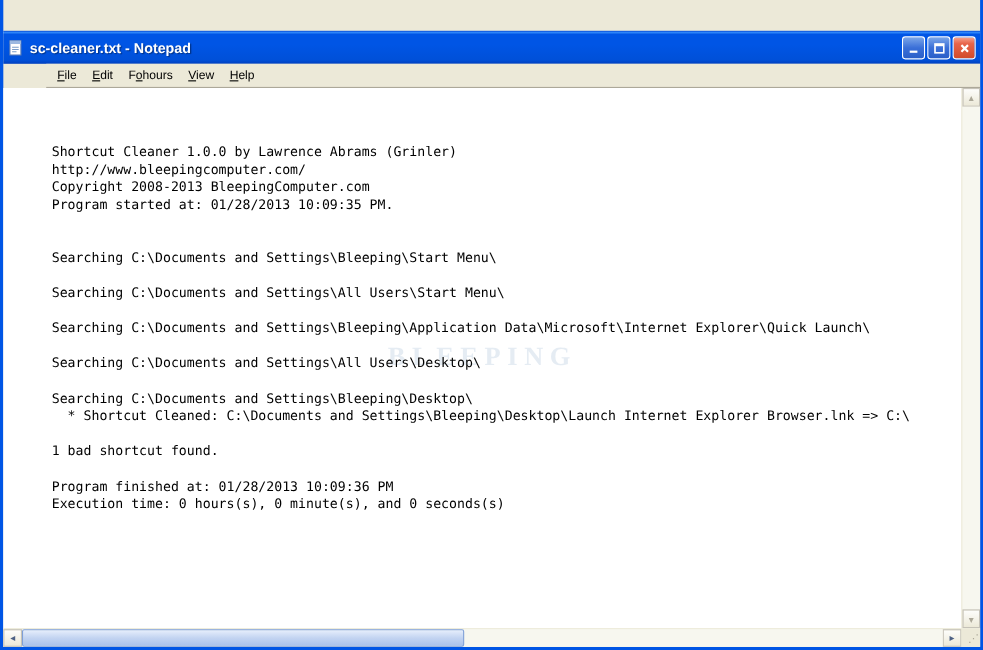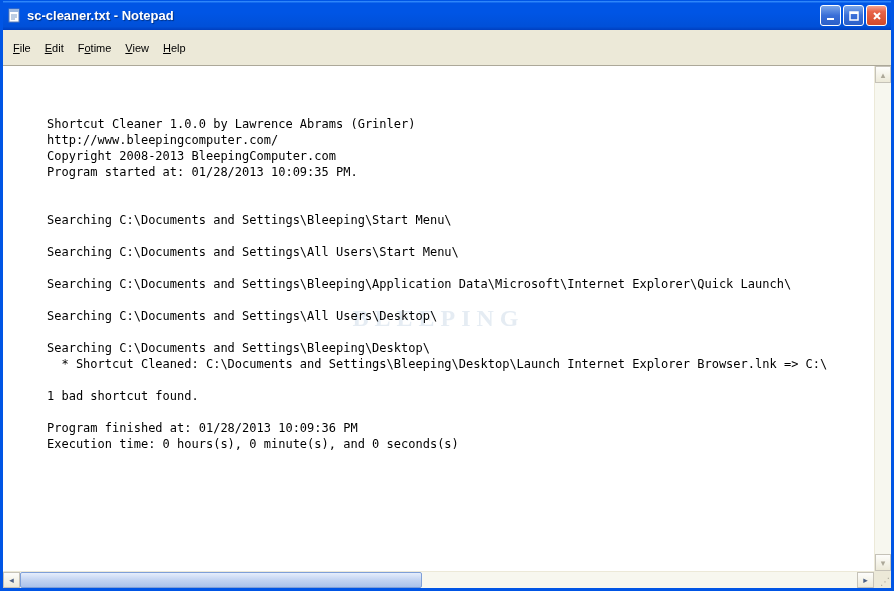--- a/index.html
+++ b/index.html
@@ -20,20 +20,21 @@
   flex-direction: column;
 }
 .titlebar {
   height: 30px;
   background: linear-gradient(to bottom, #3a93ff 0%, #0055e5 8%, #0055e5 40%, #0050d8 88%, #003fbf 100%);
   display: flex;
   align-items: center;
   padding: 0 4px;
   color: white;
   border-top: 1px solid #0055e5;
+  margin-top: 28px;
 }
 .titlebar-icon {
   width: 16px;
   height: 16px;
   margin-right: 4px;
   display: flex;
   align-items: center;
   justify-content: center;
 }
 .titlebar-icon svg { display: block; }
@@ -63,27 +64,28 @@
   cursor: pointer;
 }
 .win-btn.blue {
   background: linear-gradient(to bottom, #7ba6e8 0%, #3a6fd8 50%, #2a5fc8 100%);
 }
 .win-btn.red {
   background: linear-gradient(to bottom, #f5a28c 0%, #e8644a 30%, #d14a2a 100%);
 }
 .win-btn svg { display: block; }
 .menubar {
-  height: 36px;
+  height: 22px;
   background: #ece9d8;
   border-bottom: 1px solid #aca899;
   display: flex;
   align-items: center;
   padding: 0 3px;
   font-size: 11px;
+  margin-left: 39px;
 }
 .menu-item {
   padding: 2px 7px;
   cursor: pointer;
 }
 .menu-item .ul { text-decoration: underline; }
 .content-area {
   flex: 1;
   background: #fff;
   position: relative;
@@ -215,21 +217,21 @@
         <svg width="10" height="10" viewBox="0 0 10 10">
             <path d="M2 2 L8 8 M8 2 L2 8" stroke="#fff" stroke-width="2"></path>
           </svg>
       </div>
     </div>
   </div>
 
   <div class="menubar">
     <div class="menu-item"><span class="ul">F</span><span>ile</span></div>
     <div class="menu-item"><span class="ul">E</span><span>dit</span></div>
-    <div class="menu-item">F<span class="ul">o</span><span>time</span></div>
+    <div class="menu-item">F<span class="ul">o</span><span>hours</span></div>
     <div class="menu-item"><span class="ul">V</span><span>iew</span></div>
     <div class="menu-item"><span class="ul">H</span><span>elp</span></div>
   </div>
 
   <div class="content-area">
     <div class="text-content">
       <div class="watermark">
         <div>BLEEPING</div>
       </div>
       <div class="text-lines" id="text-lines">Shortcut Cleaner 1.0.0 by Lawrence Abrams (Grinler)

